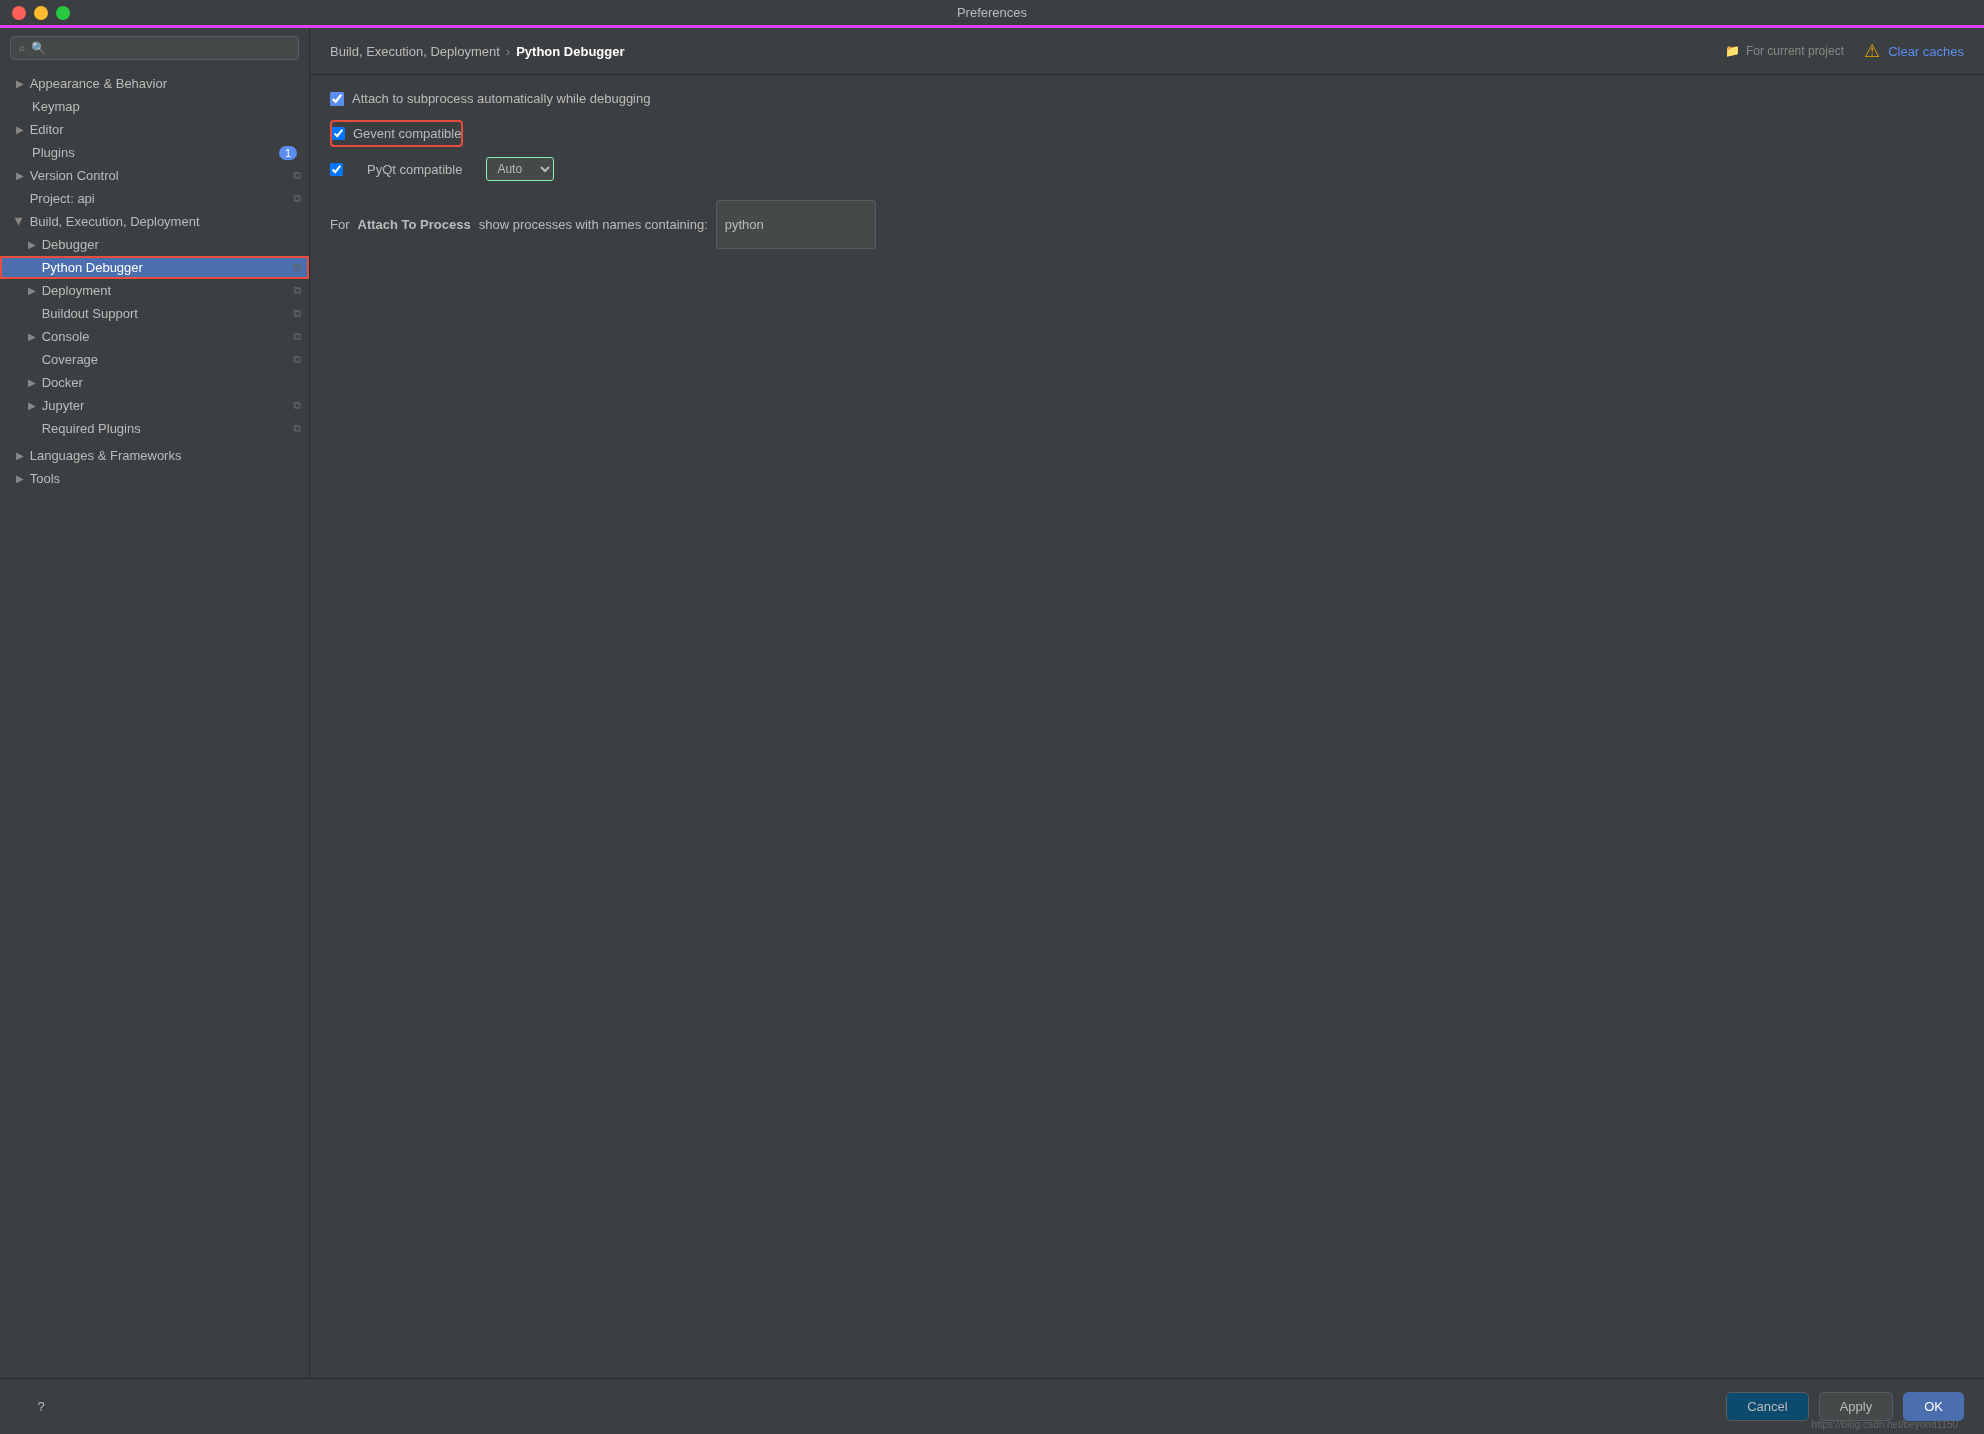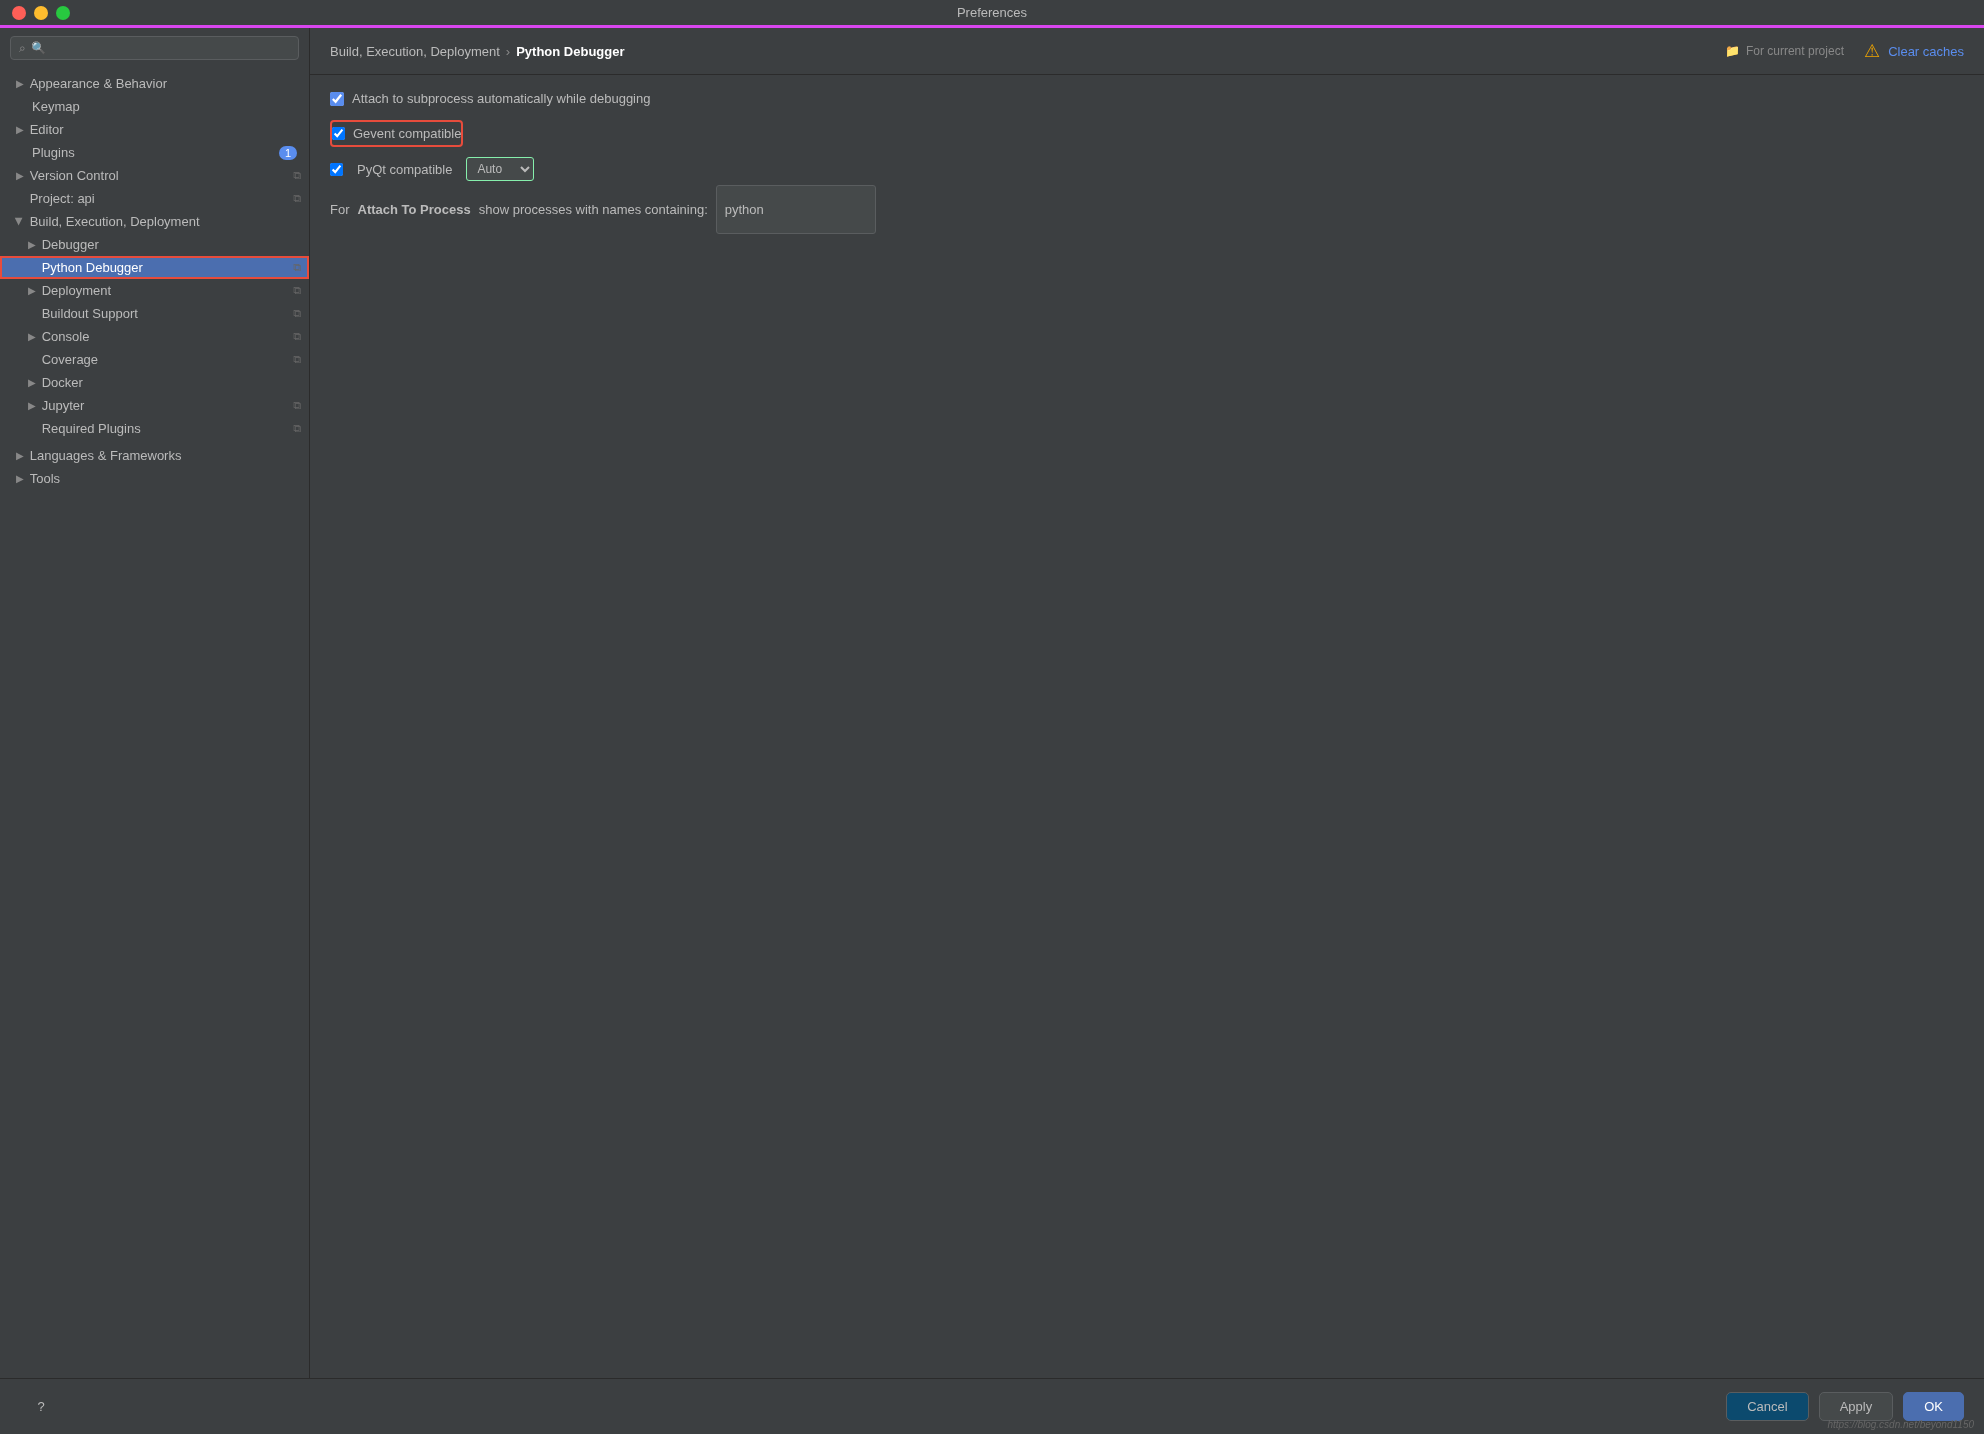--- a/index.html
+++ b/index.html
@@ -208,22 +208,22 @@
       border: 2px solid #e74c3c;
       border-radius: 4px;
       padding: 4px 0;
       margin-bottom: 10px;
       margin-top: 4px;
     }
 
     .pyqt-row {
       display: flex;
       align-items: center;
-      gap: 14px;
-      margin-bottom: 4px;
+      gap: 24px;
+      margin-bottom: 19px;
     }
 
     .select-dropdown {
       background: #45494a;
       border: 1px solid #86efac;
       color: #bbbbbb;
       padding: 3px 6px;
       border-radius: 3px;
       font-size: 12px;
       cursor: pointer;
@@ -319,24 +319,23 @@
     }
     .btn-ok {
       background: #4b6eaf;
       border-color: #4b6eaf;
       color: #ffffff;
     }
 
     .watermark {
       position: absolute;
       bottom: 4px;
-      right: 10px;
+      right: 26px;
       font-size: 10px;
       color: #666;
-      font-style: italic;
     }
 
     
     .header-right {
       display: flex;
       align-items: center;
       gap: 20px;
     }
 
     .nav-section-top {

